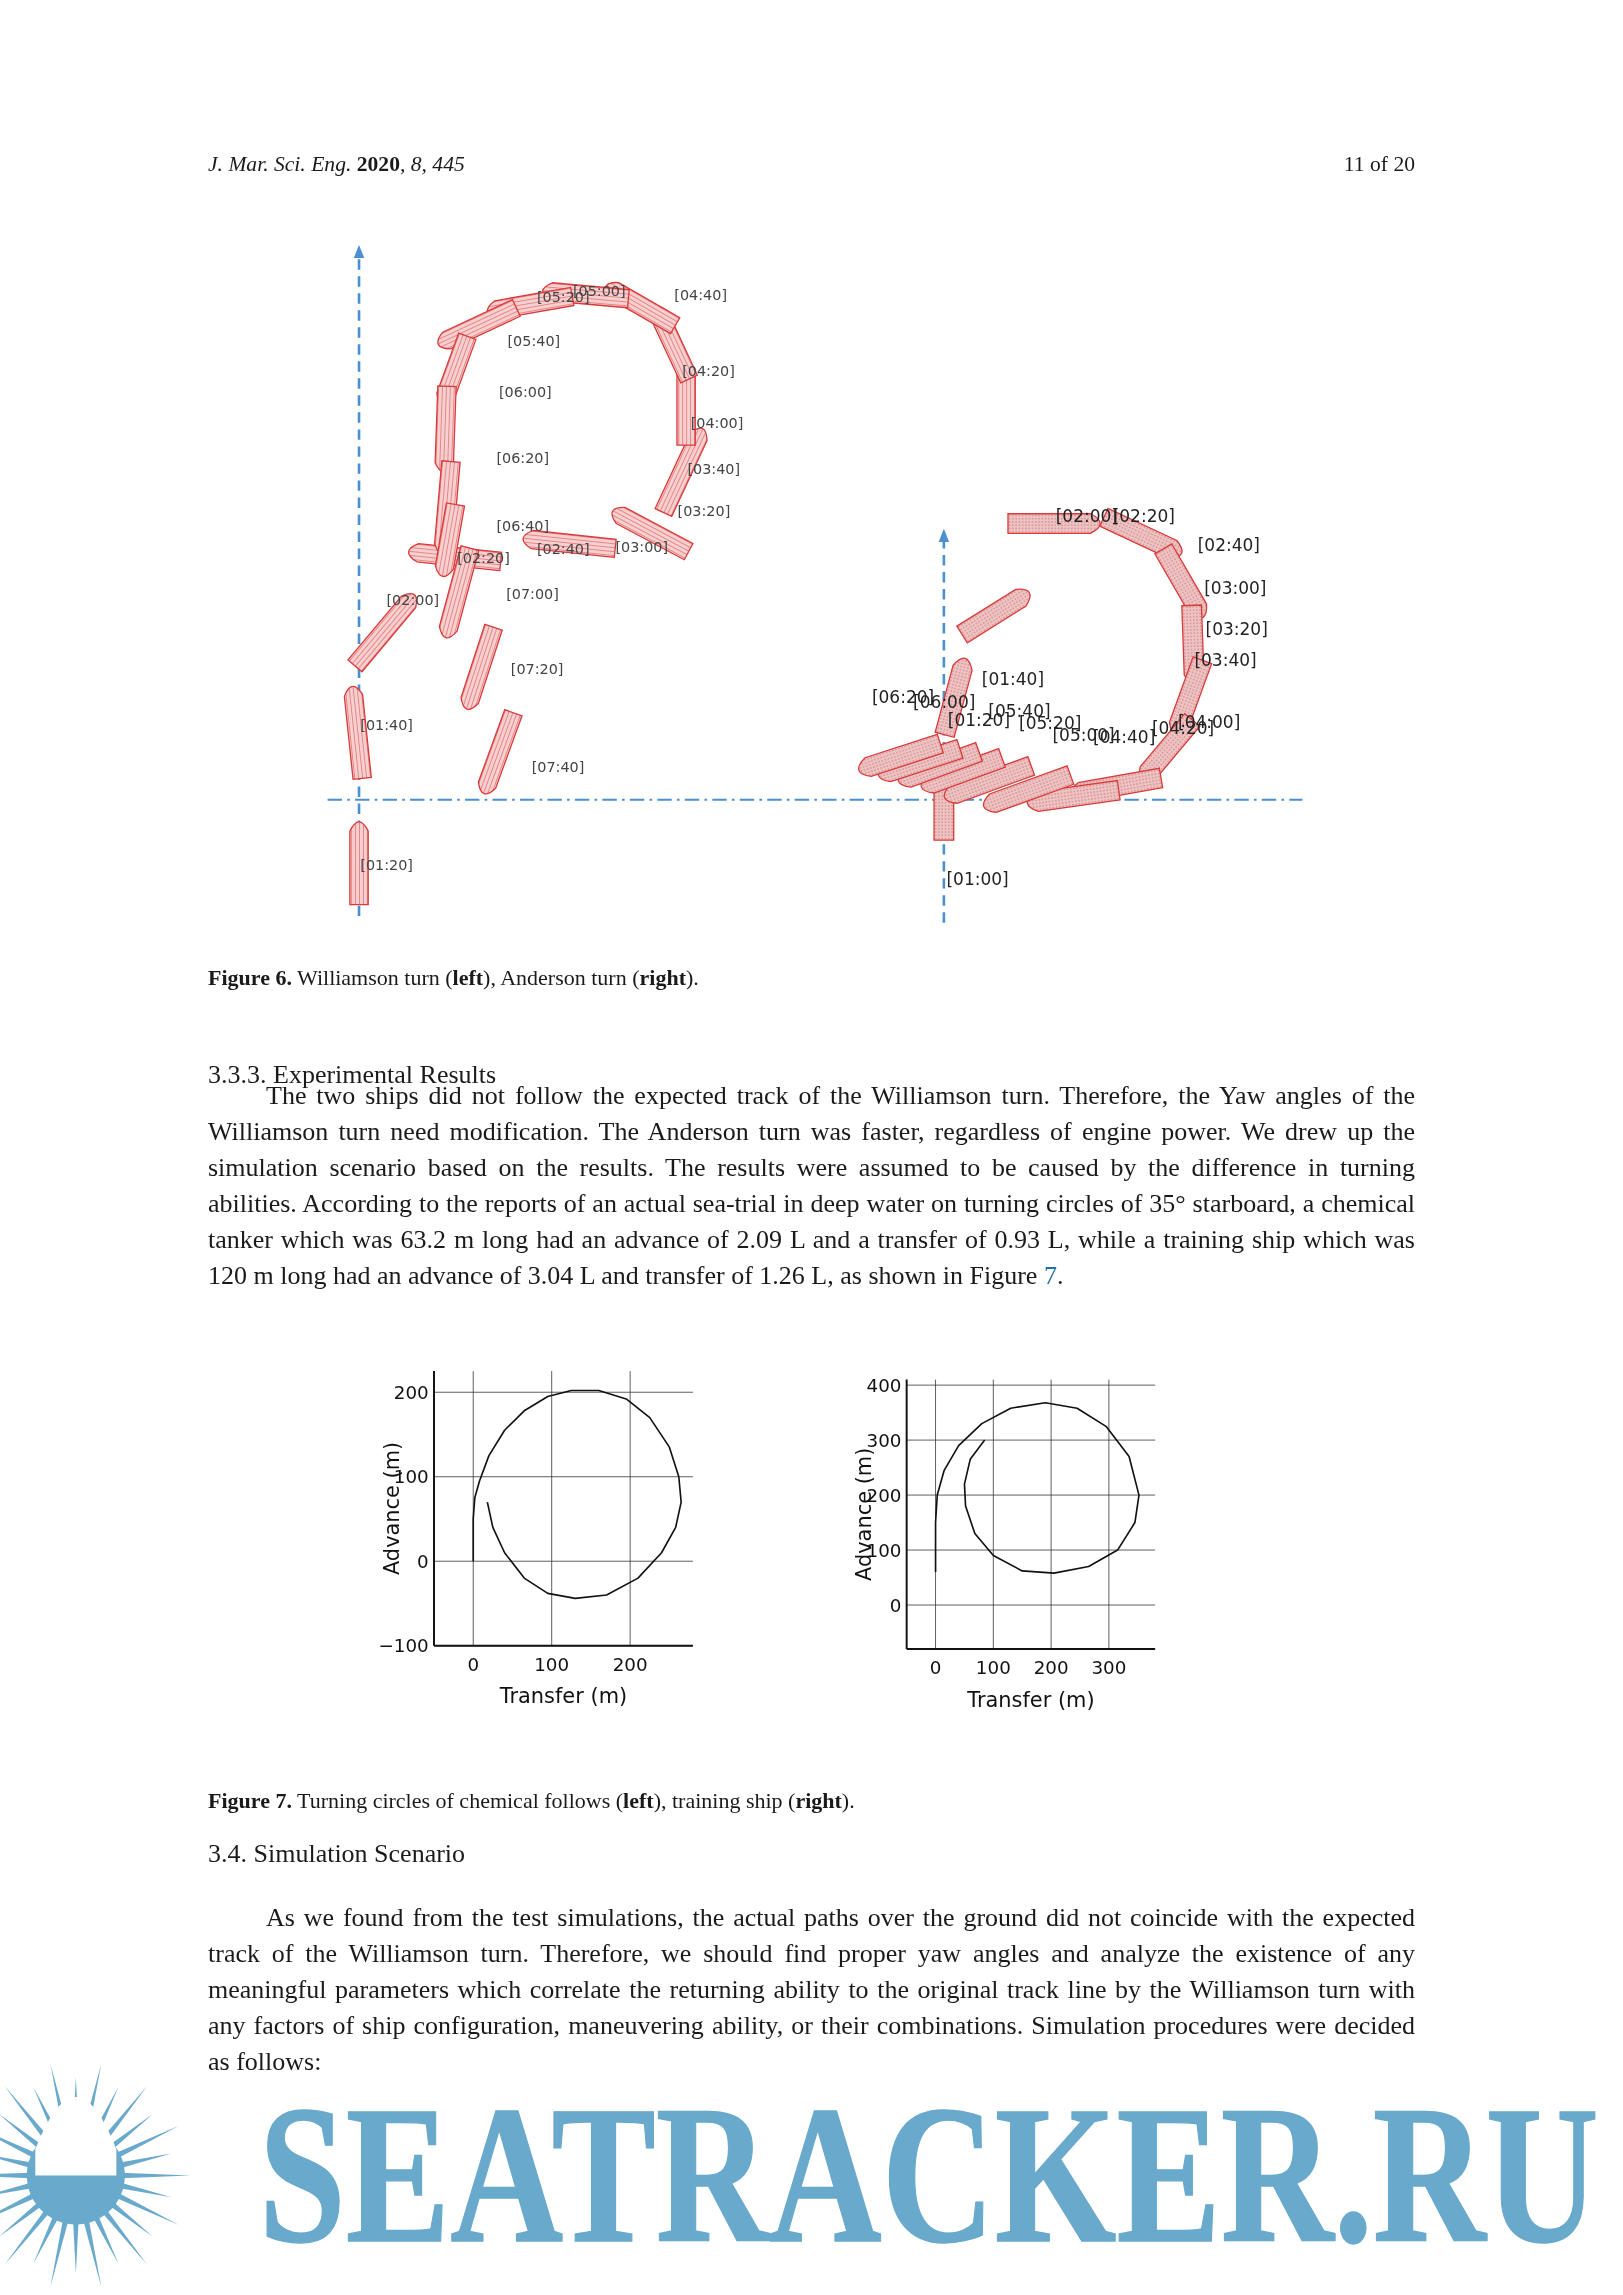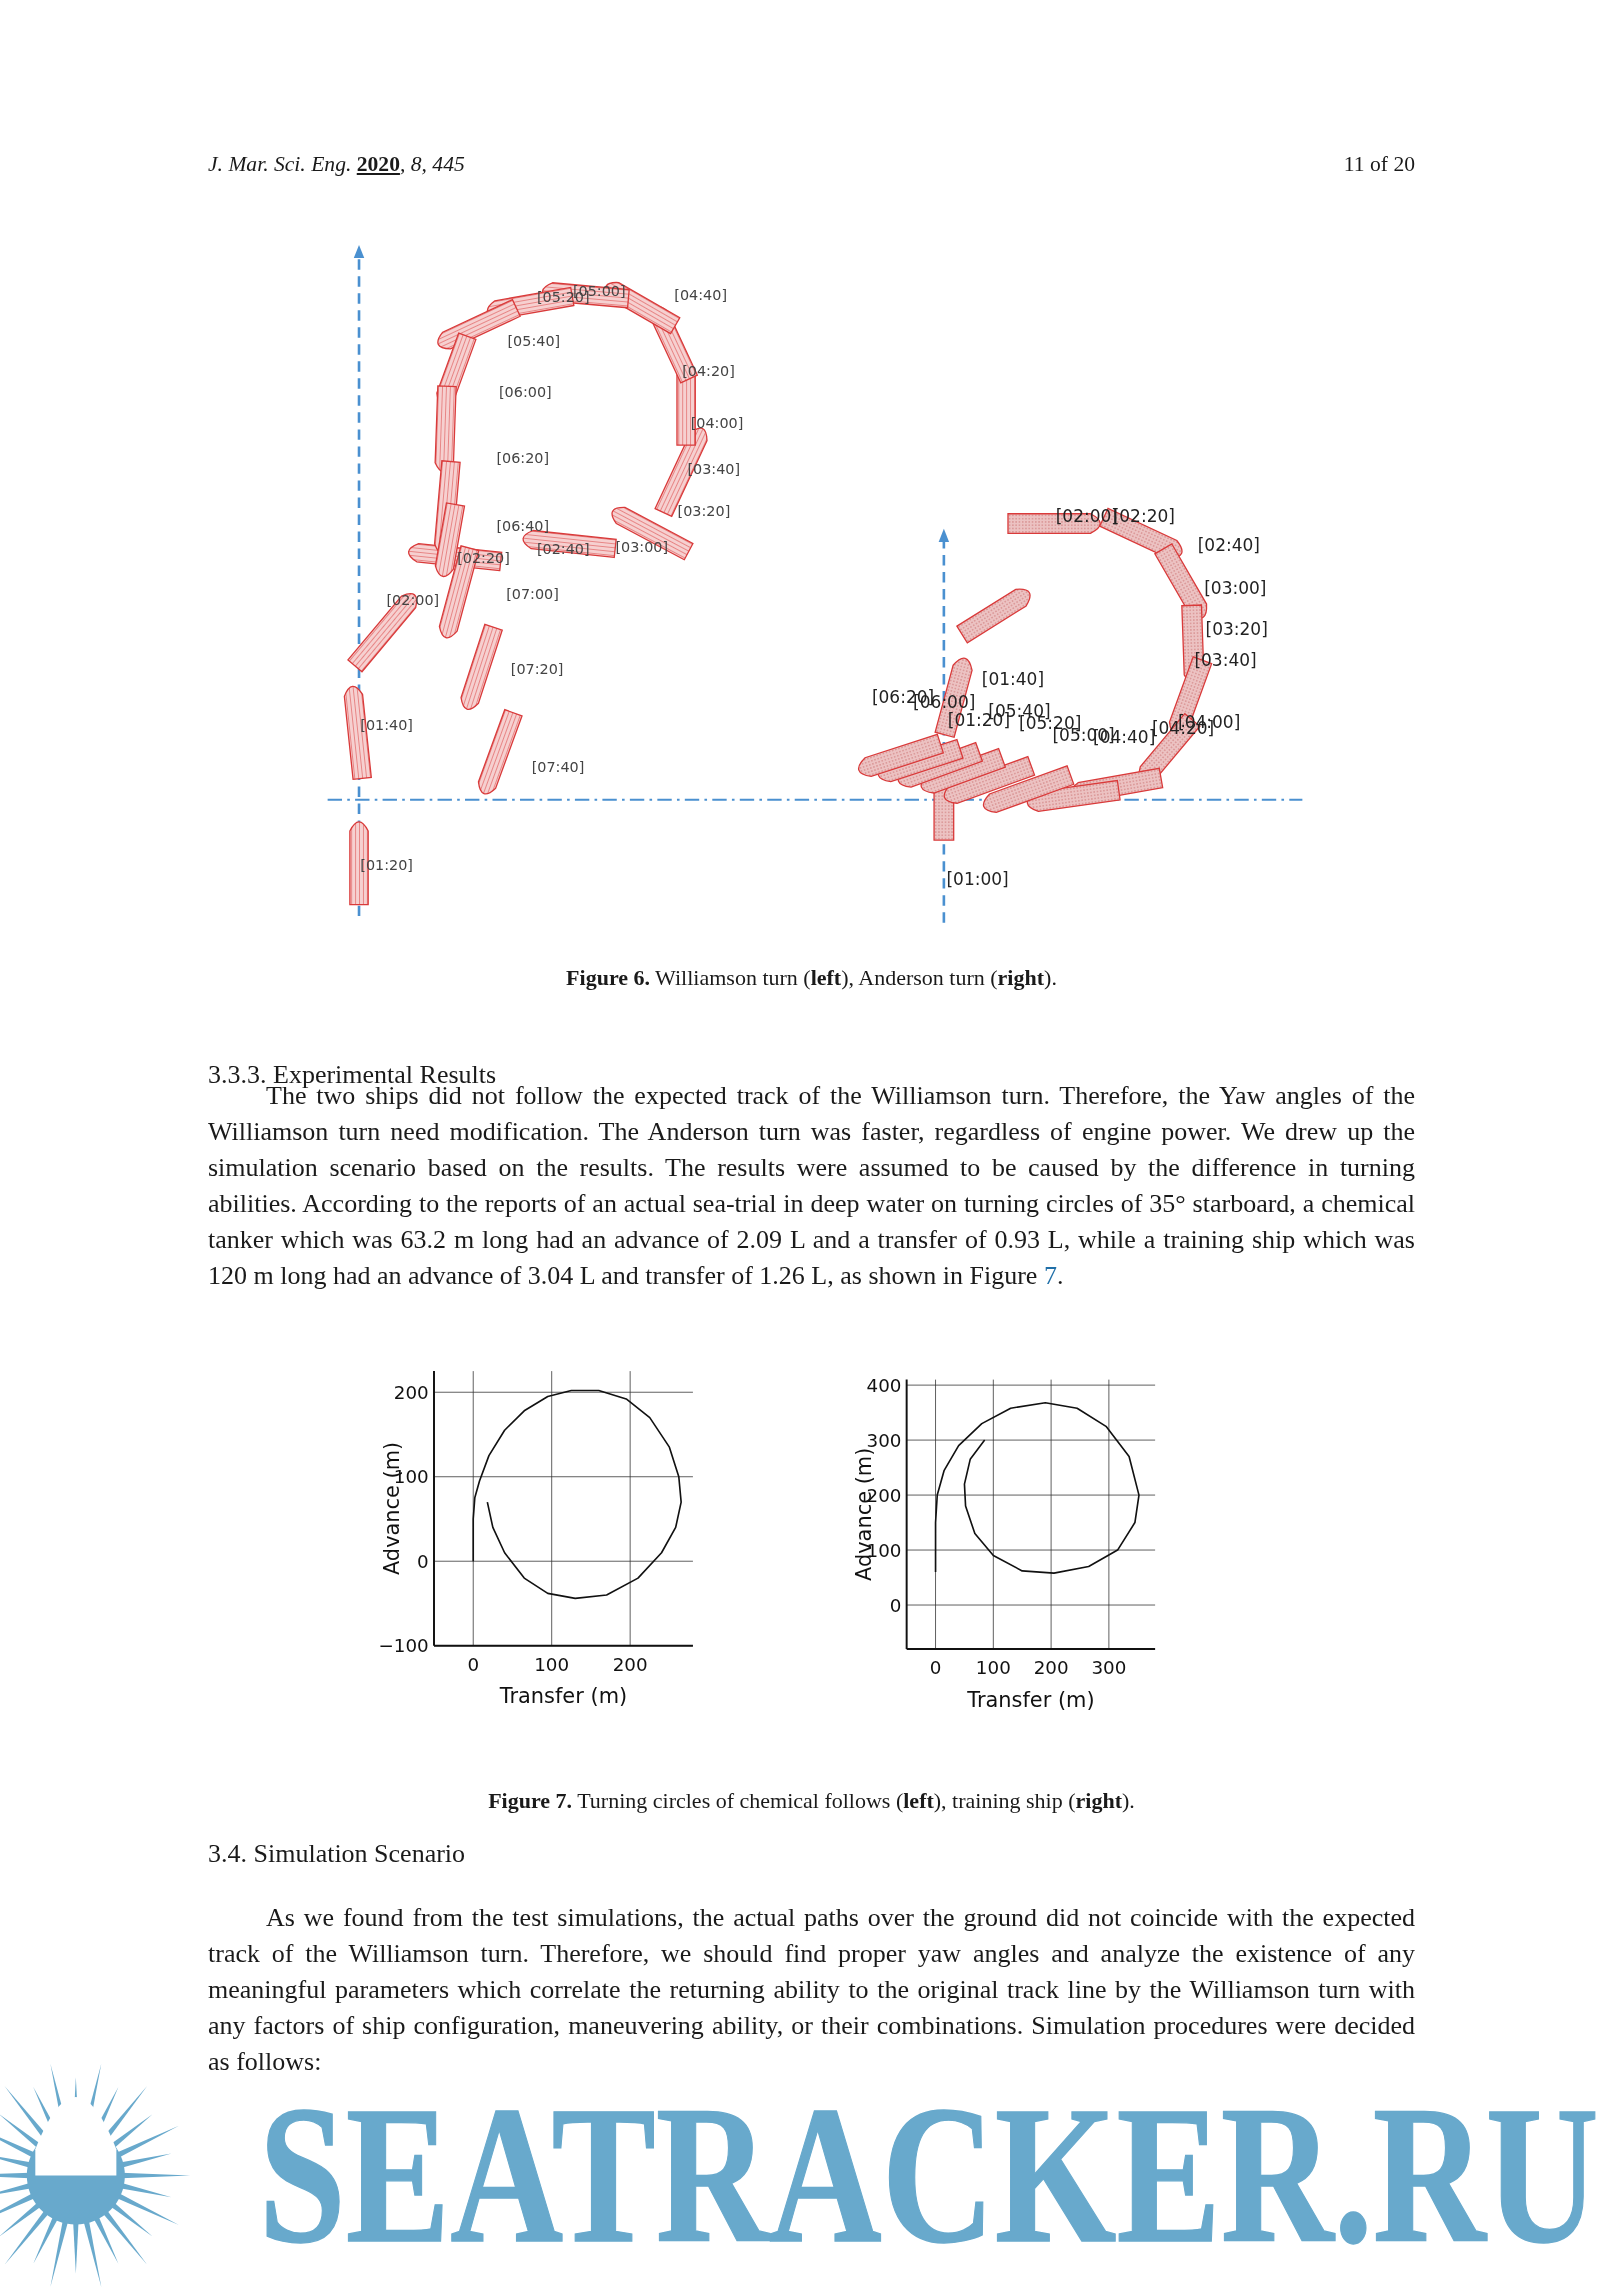--- a/index.html
+++ b/index.html
@@ -1,23 +1,23 @@
 <!DOCTYPE html>
 <html style="font-size:10.5px"><head>
 <meta charset="utf-8">
 <style>
   html, body { margin:0; padding:0; background:#ffffff; }
   body { width:1623px; height:2295px; position:relative; overflow:hidden;
          font-family:"Liberation Serif","DejaVu Serif",serif; color:#1a1a1a; }
   .abs { position:absolute; }
   .hdr { top:152px; font-size:21.6px; }
   .hdr-left { left:208px; font-style:italic; }
-  .hdr-left b { font-style:normal;text-decoration:underline; }
+  .hdr-left b { font-style:normal; }
   .hdr-right { right:208px;margin-left:44px; }
-  .caption { font-size:22px; text-align:center; left:208px; width:1207px; }
+  .caption { font-size:22px; left:208px; width:1207px; }
   .heading { left:208px; font-size:26px; }
   .para { left:208px; width:1207px; font-size:26px; line-height:36px; text-align:justify;margin-top:20px; }
   .para .indent { display:inline-block; width:58px; }
   .link { color:#1f6fa8; }
   svg text { font-family:"DejaVu Sans","Liberation Sans",sans-serif; }
   .wm-text { font-family:"Liberation Serif","DejaVu Serif",serif; font-weight:bold; }
 </style>
 </head>
 <body>
 

